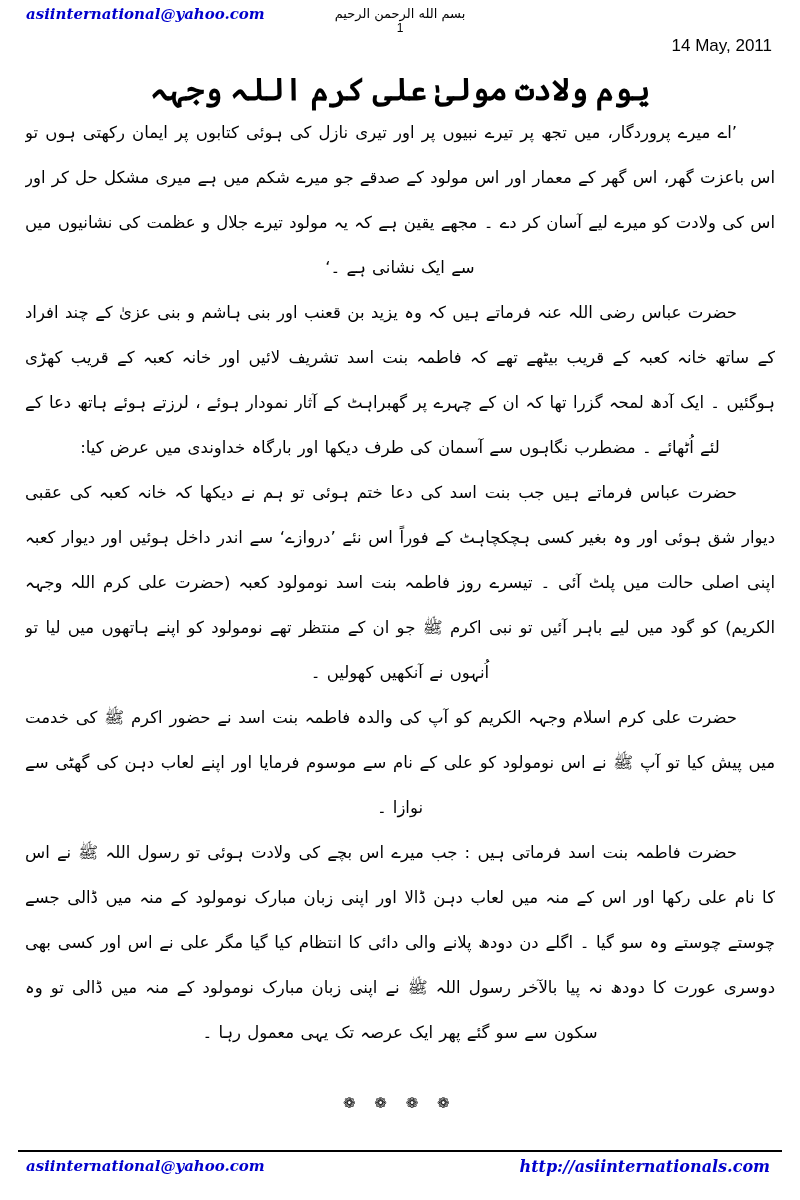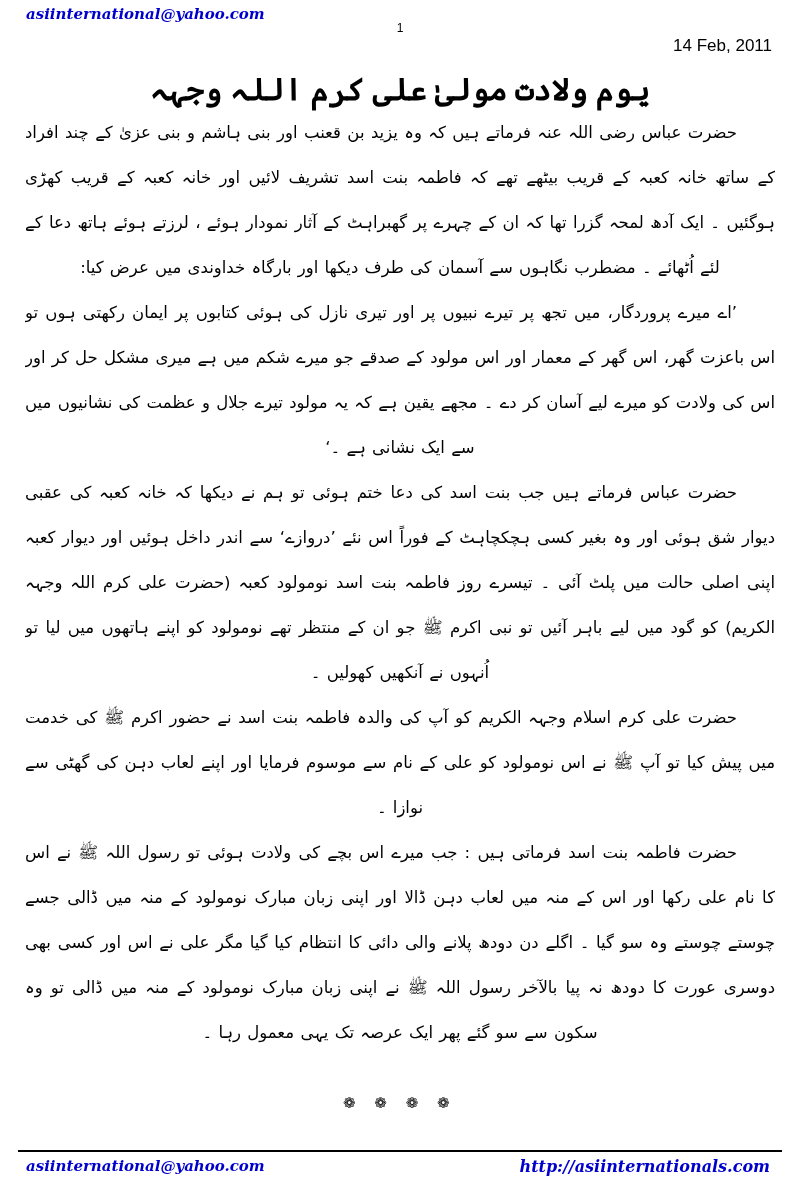--- a/index.html
+++ b/index.html
@@ -83,30 +83,31 @@
     font-size: 16px; text-decoration: none; cursor: pointer;
   }
 </style>
 </head>
 <body>
 
 <div class="page">
 
   <a class="email-link header-email">asiinternational@yahoo.com</a>
 
+  <div class="bismillah">بسم الله الرحمن الرحيم</div>
 
   <div class="page-number">1</div>
 
-  <div class="doc-date">14 Feb, 2011</div>
+  <div class="doc-date">14 May, 2011</div>
 
   <h1 class="doc-title">یوم ولادت مولیٰ علی کرم اللہ وجہہ</h1>
 
   <div class="content">
+    <p>’اے میرے پروردگار، میں تجھ پر تیرے نبیوں پر اور تیری نازل کی ہوئی کتابوں پر ایمان رکھتی ہوں تو اس باعزت گھر، اس گھر کے معمار اور اس مولود کے صدقے جو میرے شکم میں ہے میری مشکل حل کر اور اس کی ولادت کو میرے لیے آسان کر دے ۔ مجھے یقین ہے کہ یہ مولود تیرے جلال و عظمت کی نشانیوں میں سے ایک نشانی ہے ۔‘</p>
     <p>حضرت عباس رضی اللہ عنہ فرماتے ہیں کہ وہ یزید بن قعنب اور بنی ہاشم و بنی عزیٰ کے چند افراد کے ساتھ خانہ کعبہ کے قریب بیٹھے تھے کہ فاطمہ بنت اسد تشریف لائیں اور خانہ کعبہ کے قریب کھڑی ہوگئیں ۔ ایک آدھ لمحہ گزرا تھا کہ ان کے چہرے پر گھبراہٹ کے آثار نمودار ہوئے ، لرزتے ہوئے ہاتھ دعا کے لئے اُٹھائے ۔ مضطرب نگاہوں سے آسمان کی طرف دیکھا اور بارگاہ خداوندی میں عرض کیا:</p>
-    <p>’اے میرے پروردگار، میں تجھ پر تیرے نبیوں پر اور تیری نازل کی ہوئی کتابوں پر ایمان رکھتی ہوں تو اس باعزت گھر، اس گھر کے معمار اور اس مولود کے صدقے جو میرے شکم میں ہے میری مشکل حل کر اور اس کی ولادت کو میرے لیے آسان کر دے ۔ مجھے یقین ہے کہ یہ مولود تیرے جلال و عظمت کی نشانیوں میں سے ایک نشانی ہے ۔‘</p>
     <p>حضرت عباس فرماتے ہیں جب بنت اسد کی دعا ختم ہوئی تو ہم نے دیکھا کہ خانہ کعبہ کی عقبی دیوار شق ہوئی اور وہ بغیر کسی ہچکچاہٹ کے فوراً اس نئے ’دروازے‘ سے اندر داخل ہوئیں اور دیوار کعبہ اپنی اصلی حالت میں پلٹ آئی ۔ تیسرے روز فاطمہ بنت اسد نومولود کعبہ (حضرت علی کرم اللہ وجہہ الکریم) کو گود میں لیے باہر آئیں تو نبی اکرم ﷺ جو ان کے منتظر تھے نومولود کو اپنے ہاتھوں میں لیا تو اُنہوں نے آنکھیں کھولیں ۔</p>
     <p>حضرت علی کرم اسلام وجہہ الکریم کو آپ کی والدہ فاطمہ بنت اسد نے حضور اکرم ﷺ کی خدمت میں پیش کیا تو آپ ﷺ نے اس نومولود کو علی کے نام سے موسوم فرمایا اور اپنے لعاب دہن کی گھٹی سے نوازا ۔</p>
     <p>حضرت فاطمہ بنت اسد فرماتی ہیں : جب میرے اس بچے کی ولادت ہوئی تو رسول اللہ ﷺ نے اس کا نام علی رکھا اور اس کے منہ میں لعاب دہن ڈالا اور اپنی زبان مبارک نومولود کے منہ میں ڈالی جسے چوستے چوستے وہ سو گیا ۔ اگلے دن دودھ پلانے والی دائی کا انتظام کیا گیا مگر علی نے اس اور کسی بھی دوسری عورت کا دودھ نہ پیا بالآخر رسول اللہ ﷺ نے اپنی زبان مبارک نومولود کے منہ میں ڈالی تو وہ سکون سے سو گئے پھر ایک عرصہ تک یہی معمول رہا ۔</p>
 
   </div>
 
   <div class="stars">❁ ❁ ❁ ❁</div>
 
 
   <hr class="footer-rule">

